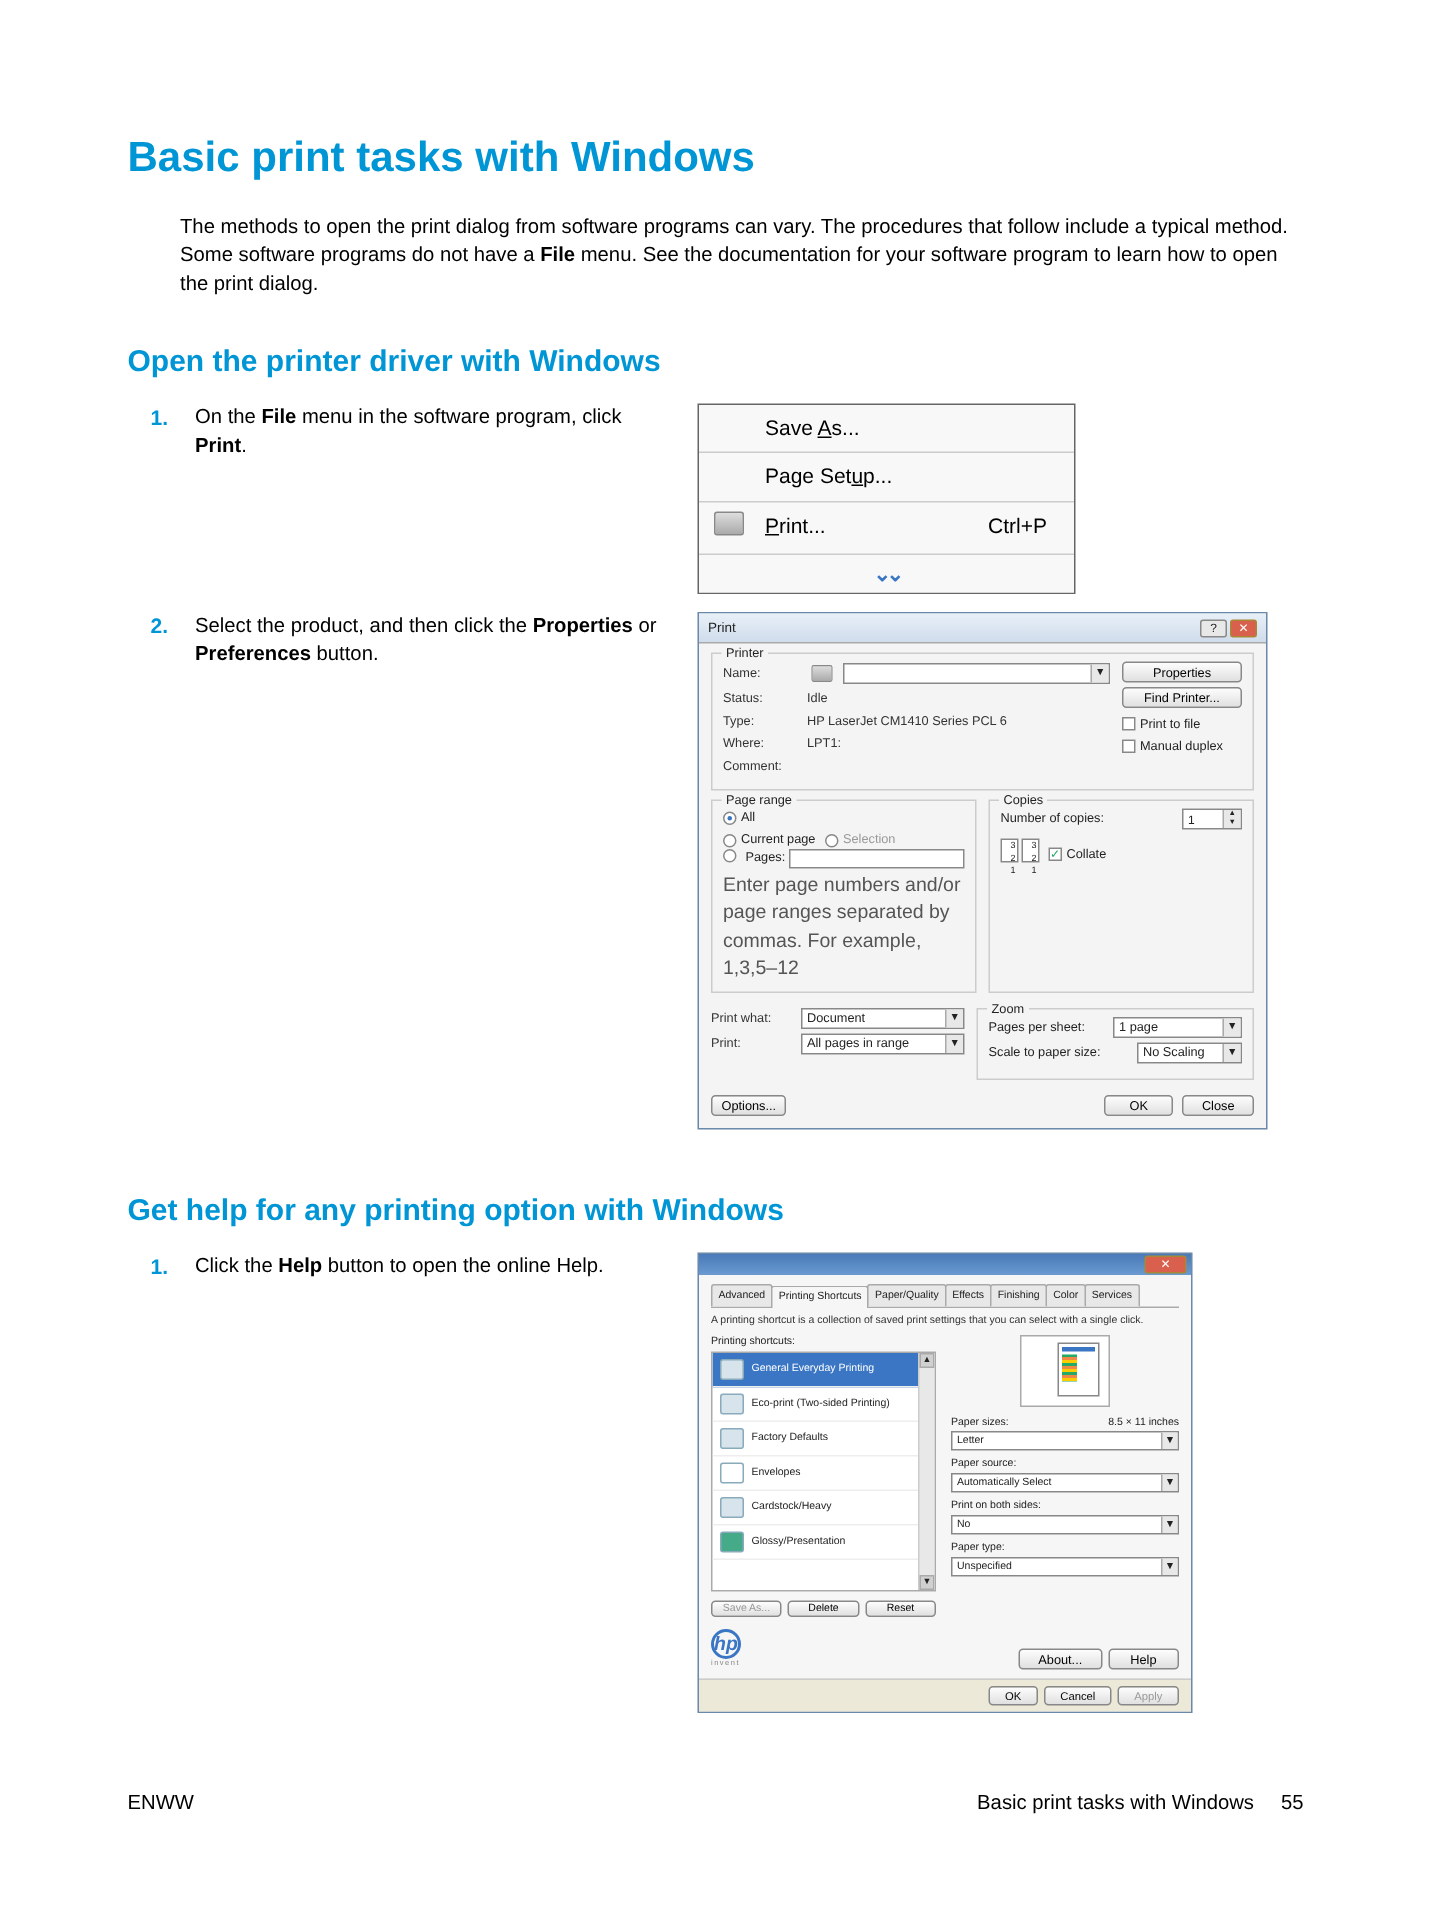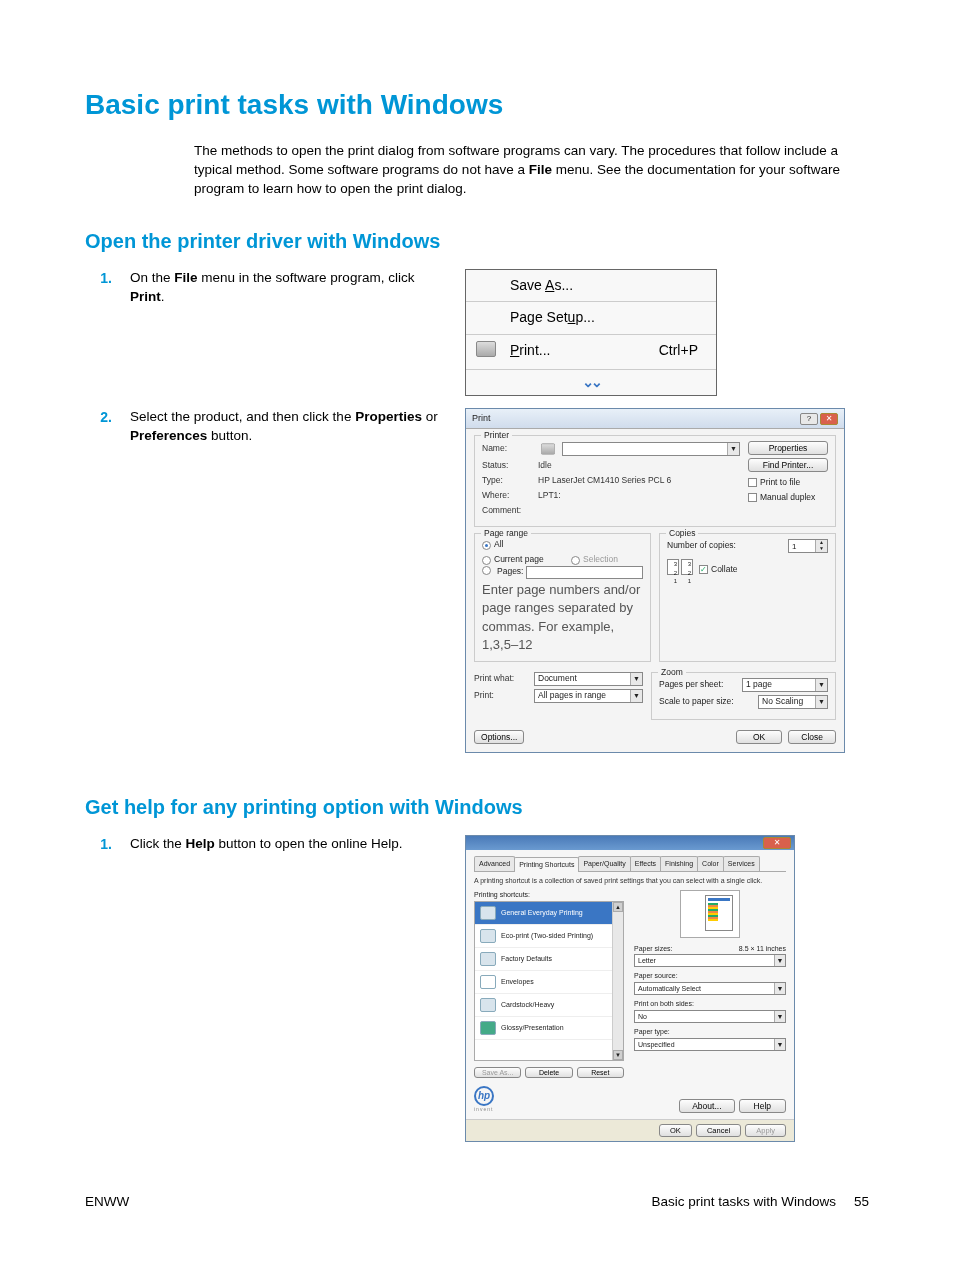--- a/index.html
+++ b/index.html
@@ -21,21 +21,21 @@
       margin-bottom: 18px;
     }
     h2 {
       color: #0096d6;
       font-size: 20px;
       font-weight: bold;
       margin-top: 28px;
       margin-bottom: 14px;
     }
     .intro {
-      margin-left: 109px;
+      margin-left: 35px;
       margin-bottom: 10px;
     }
     .step-row {
       display: flex;
       align-items: flex-start;
       margin-bottom: 8px;
     }
     .step-num {
       color: #0096d6;
       font-weight: bold;
@@ -240,21 +240,21 @@
     .preview-page::after { content:""; position:absolute; top:7px; left:2px; width:10px; height:18px;
       background: repeating-linear-gradient(#2a6 0 2px, #e84 2px 4px, #fc0 4px 6px);}
     .prop-field { margin-bottom:4px;}
     .prop-field-label { font-size:7px; margin-bottom:1px;}
     .prop-dd { border:1px solid #888; background:#fff; height:13px; display:flex; font-size:7px;}
     .prop-dd-val { flex:1; padding:1px 3px;}
     .prop-dd-arr { width:11px; background:#e8e8e8; border-left:1px solid #aaa; text-align:center; line-height:11px;}
     .prop-btn-row { display:flex; gap:4px; margin-top:6px;}
     .prop-btn-row .btn { flex:1; font-size:7px; padding:1px 2px;}
     .hp-logo-row { display:flex; align-items:flex-end; justify-content:space-between; margin-top:8px;}
-    .hp-logo { width:20px; height:20px; border:2px solid #3a76c4; border-radius:50%; display:flex; align-items:center; justify-content:center; color:#3a76c4; font-style:italic; font-size:10px; font-weight:bold;}
+    .hp-logo { width:20px; height:20px; border:2px solid #3a76c4; border-radius:50%; display:flex; align-items:center; justify-content:center; color:#3a76c4; font-style:italic; font-size:13px; font-weight:bold;}
     .invent { font-size:5px; letter-spacing:1px; color:#888;}
     .prop-footer { display:flex; justify-content:flex-end; gap:4px; padding:4px 8px; border-top:1px solid #ccc; background:#ece9d8;}
     .prop-footer .btn { font-size:7.5px; padding:1px 10px;}
   </style>
 </head>
 <body>
 
 <h1>Basic print tasks with Windows</h1>
 
 <p class="intro">
@@ -340,21 +340,21 @@
               <div><span class="checkbox"></span><span>Manual duplex</span></div>
             </div>
           </div>
         </div>
 
         <div class="two-col">
           <div class="fieldset">
             <div class="fieldset-legend">Page range</div>
             <div><span class="radio checked"></span><span class="u">A</span>ll</div>
             <div style="margin-top:3px;"><span class="radio"></span>Curr<span class="u">e</span>nt page
-              <span style="margin-left:25px; color:#999;"><span class="radio"></span><span>Selection</span></span>
+              <span style="margin-left:4px; color:#999;"><span class="radio"></span><span>Selection</span></span>
             </div>
             <div style="margin-top:0; display:flex; align-items:flex-start; gap:3px;">
               <span class="radio"></span>
                 <span>Pa<span class="u">g</span>es:</span>
               <input class="dropdown" style="flex: 1 1 0%; height: 13px;">
             </div>
             <div class="note-text">Enter page numbers and/or page ranges separated by commas. For example, 1,3,5–12</div>
           </div>
           <div class="fieldset">
             <div class="fieldset-legend">Copies</div>

